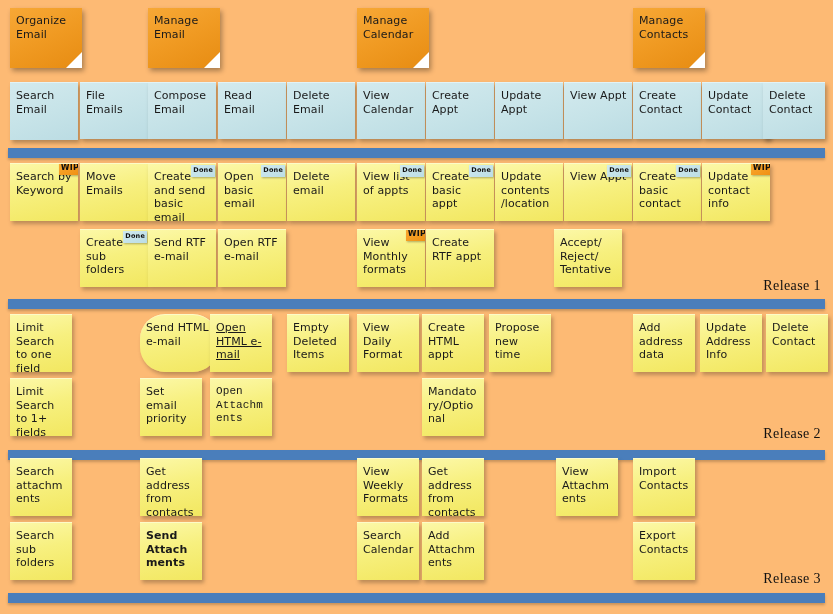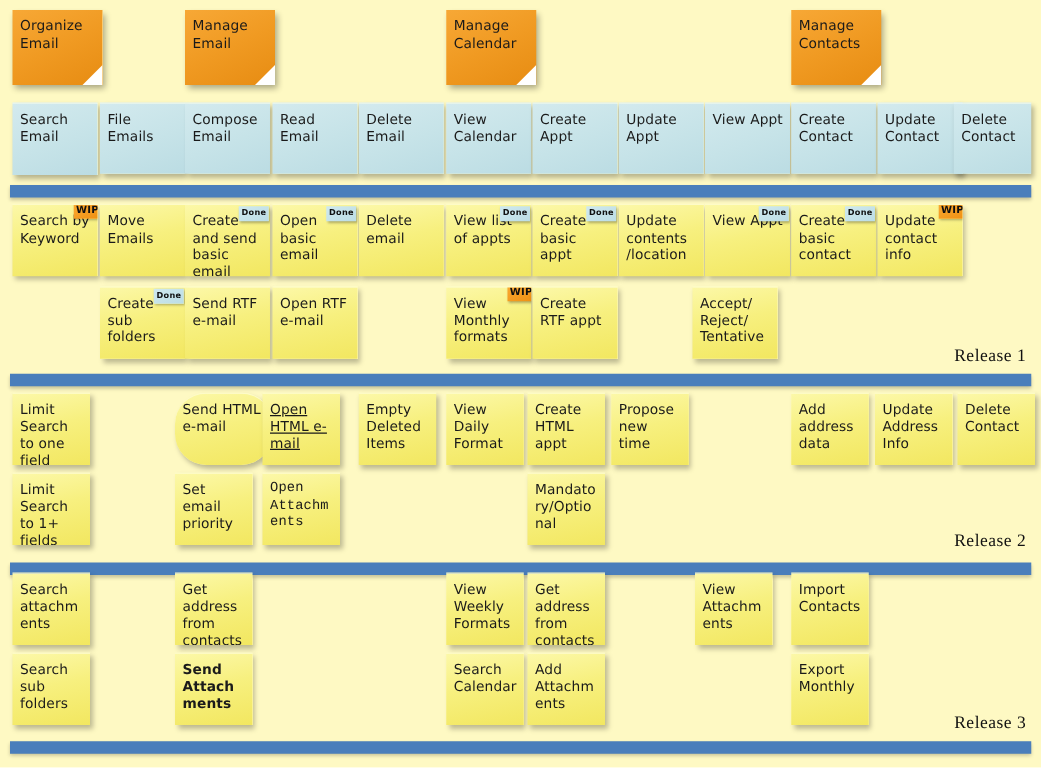--- a/index.html
+++ b/index.html
@@ -6,21 +6,21 @@
   * { box-sizing: border-box; margin: 0; padding: 0; }
   html, body {
     width: 833px; height: 614px;
     background: #ffffff;
     font-family: "DejaVu Sans", "Liberation Sans", sans-serif;
     overflow: hidden;
   }
   #map {
     position: relative;
     width: 833px; height: 614px;
-    background: #fef9c3;
+    background: #fdba74;
   }
 
   
   .divider {
     position: absolute;
     left: 8px;
     width: 817px;
     height: 10px;
     background: #4a7ebb;
     box-shadow: 0 2px 3px rgba(0,0,0,0.22);
@@ -173,20 +173,20 @@
       <div class="note yellow" style="left: 10px; top: 458px; width: 62px; height: 58px;"><span>Search attachments</span></div>
       <div class="note yellow" style="left: 140px; top: 458px; width: 62px; height: 58px;"><span>Get address from contacts</span></div>
       <div class="note yellow" style="left: 357px; top: 458px; width: 62px; height: 58px;"><span>View Weekly Formats</span></div>
       <div class="note yellow" style="left: 422px; top: 458px; width: 62px; height: 58px;"><span>Get address from contacts</span></div>
       <div class="note yellow" style="left: 556px; top: 458px; width: 62px; height: 58px;"><span>View Attachments</span></div>
       <div class="note yellow" style="left: 633px; top: 458px; width: 62px; height: 58px;"><span>Import Contacts</span></div>
       <div class="note yellow" style="left: 10px; top: 522px; width: 62px; height: 58px;"><span>Search sub folders</span></div>
       <div class="note yellow" style="left: 140px; top: 522px; width: 62px; height: 58px; font-weight: bold;"><span>Send Attachments</span></div>
       <div class="note yellow" style="left: 357px; top: 522px; width: 62px; height: 58px;"><span>Search Calendar</span></div>
       <div class="note yellow" style="left: 422px; top: 522px; width: 62px; height: 58px;"><span>Add Attachments</span></div>
-      <div class="note yellow" style="left: 633px; top: 522px; width: 62px; height: 58px;"><span>Export Monthly</span></div>
+      <div class="note yellow" style="left: 633px; top: 522px; width: 62px; height: 58px;"><span>Export Contacts</span></div>
     </div>
   <div id="releases-layer">
       <div class="release-label" style="top: 278px; right: 12px;">Release 1</div>
       <div class="release-label" style="top: 426px; right: 12px;">Release 2</div>
       <div class="release-label" style="top: 571px; right: 12px;">Release 3</div>
     </div>
 </div>
 
 </body></html>

